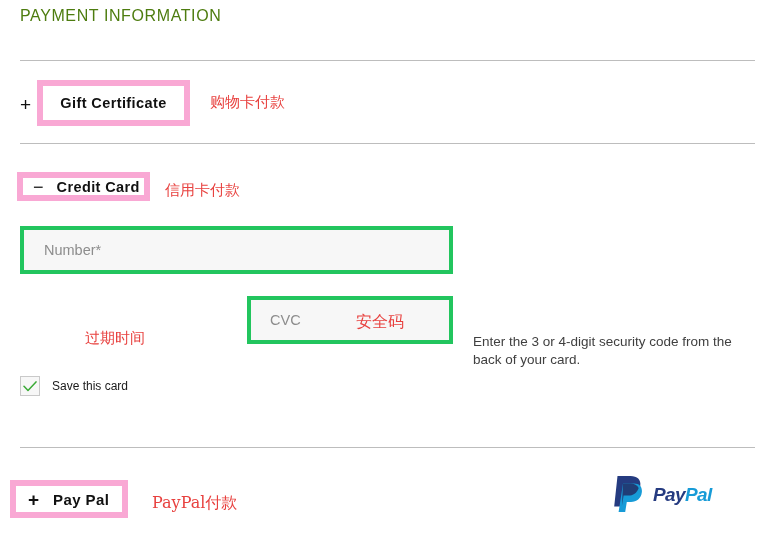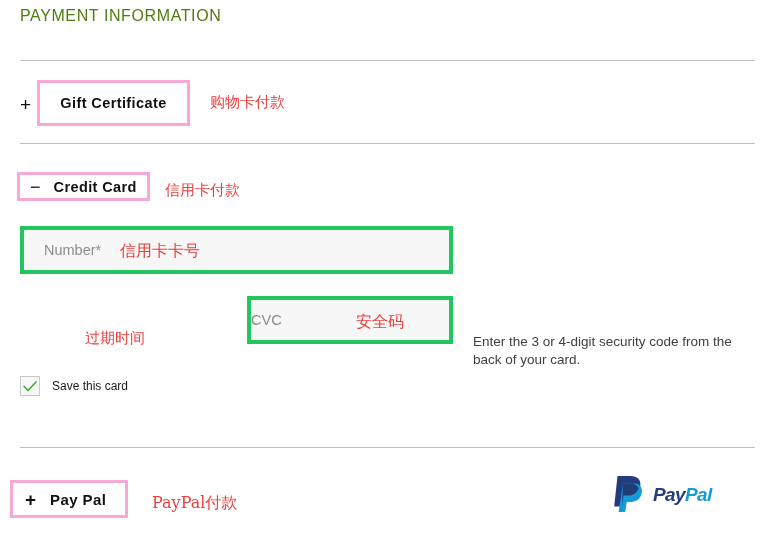--- a/index.html
+++ b/index.html
@@ -51,21 +51,21 @@
     left: 20px;
     font-size: 19px;
     line-height: 1;
     color: #111111;
     font-weight: 400;
     user-select: none;
   }
 
   .acc-box {
     position: absolute;
-    border: 3px solid #f9a8d4;
+    border: 6px solid #f9a8d4;
     box-sizing: border-box;
     display: flex;
     align-items: center;
     background: transparent;
   }
 
   .acc-label {
     font-size: 14.5px;
     font-weight: 700;
     color: #111111;
@@ -153,20 +153,21 @@
     padding-left: 20px;
   }
   #field-exp {
     left: 20px; top: 296px;
     width: 207px; height: 48px;
     padding-left: 23px;
   }
   #field-cvc {
     left: 247px; top: 296px;
     width: 206px; height: 48px;
+    padding-left: 19px;
   }
 
   
   .hint {
     position: absolute;
     left: 473px;
     top: 298px;
     width: 266px;
     font-size: 13.5px;
     line-height: 1.32;
@@ -242,21 +243,20 @@
   <div class="acc-box" id="credit-box">
     <span class="acc-sign">−</span>
     <span class="acc-label">Credit Card</span>
   </div>
 
   <div class="annot" id="annot-credit">信用卡付款</div>
 
   <div class="field" id="field-number">
     <span class="field-label">Number*</span>
   </div>
-  <div class="annot" id="annot-number">信用卡卡号</div>
 
   <div class="annot" id="annot-exp">过期时间</div>
 
   <div class="field" id="field-cvc">
     <span class="field-label">CVC</span>
   </div>
   <div class="annot" id="annot-cvc">安全码</div>
 
   <div class="hint">Enter the 3 or 4-digit security code from the back of your card.</div>
 

